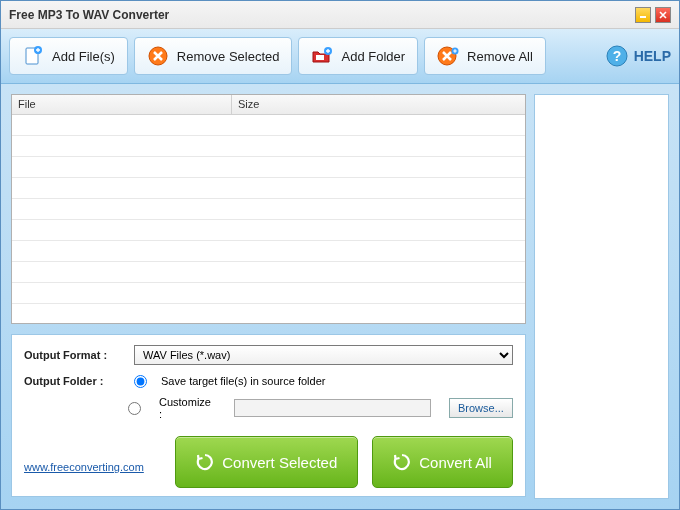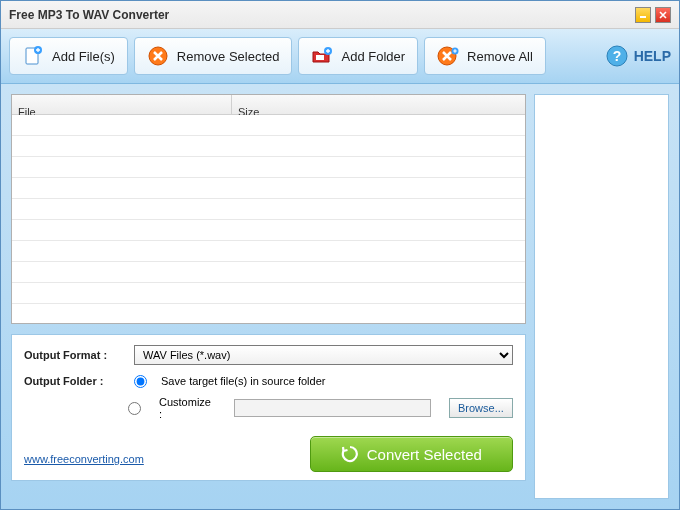--- a/index.html
+++ b/index.html
@@ -17,39 +17,39 @@
 .tool-btn { height: 38px; background: linear-gradient(#fdfefe, #e8f3fb); border: 1px solid #9cc7e6; border-radius: 4px; display: flex; align-items: center; padding: 0 12px; gap: 8px; font-size: 13px; cursor: pointer; color: #222; }
 .icon-box { width: 22px; height: 22px; display: flex; align-items: center; justify-content: center; }
 .help-area { margin-left: auto; display: flex; align-items: center; gap: 6px; color: #2a6aa8; font-size: 14px; font-weight: bold; cursor: pointer; }
 
 .body-area { flex: 1; background: linear-gradient(#c8e3f6, #a6d3f2); padding: 10px; display: flex; gap: 8px; }
 .left-col { flex: 1; display: flex; flex-direction: column; gap: 10px; }
 .right-col { width: 186px; background: #fff; border: 1px solid #9cc7e6; }
 
 .file-table { background: #fff; border: 1px solid #b0b0b0; height: 230px; display: flex; flex-direction: column; }
 .table-head { display: flex; height: 20px; background: linear-gradient(#f9f9f9, #ececec); border-bottom: 1px solid #d0d0d0; }
-.th { font-size: 11px; color: #333; padding: 11px 6px; border-right: 1px solid #d0d0d0; }
+.th { font-size: 11px; color: #333; padding: 3px 6px; border-right: 1px solid #d0d0d0; }
 .th-file { width: 220px; }
 .th-dur { width: 100px; }
 .th-size { flex: 1; border-right: none; }
 .table-body { flex: 1; background: #fff; display: flex; flex-direction: column; }
 .row-line { height: 21px; border-bottom: 1px solid #e8e8e8; }
 
 .output-panel { background: #fff; border: 1px solid #9cc7e6; padding: 10px 12px 8px 12px; display: flex; flex-direction: column; gap: 10px; }
 .form-row { display: flex; align-items: center; gap: 14px; font-size: 11px; }
 .form-label { font-weight: bold; width: 96px; color: #222; }
 .select { flex: 1; height: 20px; border: 1px solid #7a7a7a; background: linear-gradient(#fff, #f0f0f0); font-size: 11px; padding: 0 4px; }
 .radio-row { display: flex; align-items: center; gap: 18px; margin-left: 104px; font-size: 11px; }
 .radio-row label { cursor: pointer; }
 .path-input { width: 202px; height: 18px; border: 1px solid #aaa; background: #f3f3f3; font-size: 11px; padding: 0 4px; }
 .browse-btn { height: 20px; padding: 0 8px; font-size: 11px; background: linear-gradient(#fff, #e8e8e8); border: 1px solid #8aa; color: #1a5a9a; cursor: pointer; }
 
 .convert-row { display: flex; align-items: center; gap: 14px; margin-top: 6px; }
 .url-link { color: #1a5aaa; font-size: 11px; text-decoration: underline; cursor: pointer; margin-top: 10px; }
-.convert-btn { height: 36px; background: linear-gradient(#9fd850, #67b51b); border: 1px solid #4f9a10; border-radius: 5px; color: #fff; font-size: 15px; padding: 0 30px; display: flex; align-items: center; gap: 8px; cursor: pointer; box-shadow: inset 0 1px 0 rgba(255,255,255,0.4); }
+.convert-btn { height: 52px; background: linear-gradient(#9fd850, #67b51b); border: 1px solid #4f9a10; border-radius: 5px; color: #fff; font-size: 15px; padding: 0 20px; display: flex; align-items: center; gap: 8px; cursor: pointer; box-shadow: inset 0 1px 0 rgba(255,255,255,0.4); }
 .convert-btn:first-of-type { margin-left: auto; }
 
 svg { display: block; }
 </style>
 </head>
 <body>
 
 <div class="window">
 
   <div class="titlebar">
@@ -162,20 +162,27 @@
         </div>
         <div class="convert-row">
           <a class="url-link">www.freeconverting.com</a>
           <button class="convert-btn">
             <svg width="18" height="18">
                 <path d="M9 2 A7 7 0 1 1 2.5 6" fill="none" stroke="#fff" stroke-width="2.2"></path>
                 <path d="M2 2 L2.5 6 L6.5 5" fill="none" stroke="#fff" stroke-width="2.2"></path>
               </svg>
             <span>Convert Selected</span>
           </button>
+          <button class="convert-btn">
+            <svg width="18" height="18">
+                <path d="M9 2 A7 7 0 1 1 2.5 6" fill="none" stroke="#fff" stroke-width="2.2"></path>
+                <path d="M2 2 L2.5 6 L6.5 5" fill="none" stroke="#fff" stroke-width="2.2"></path>
+              </svg>
+            <span>Convert All</span>
+          </button>
         </div>
       </div>
 
     </div>
     <div class="right-col"></div>
   </div>
 
 </div>
 
 </body></html>

